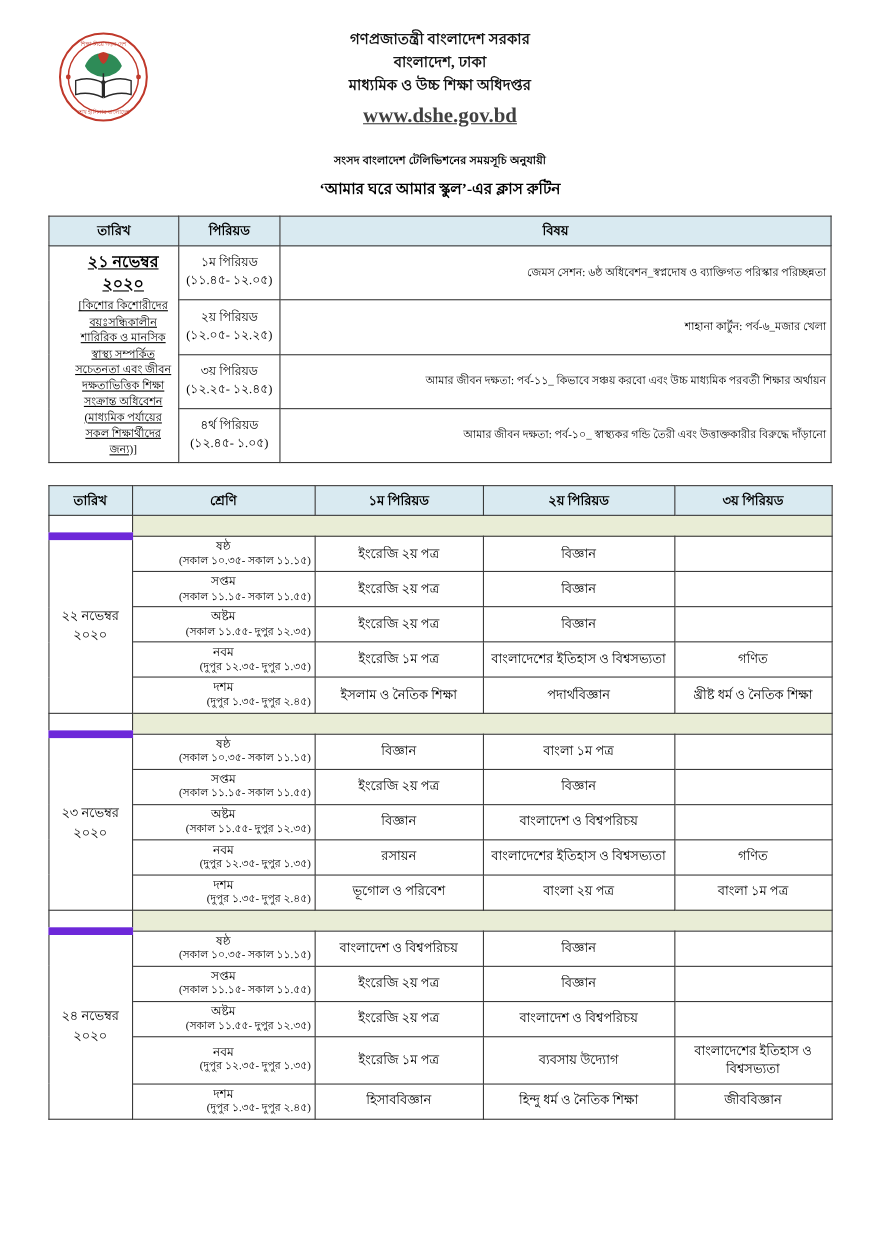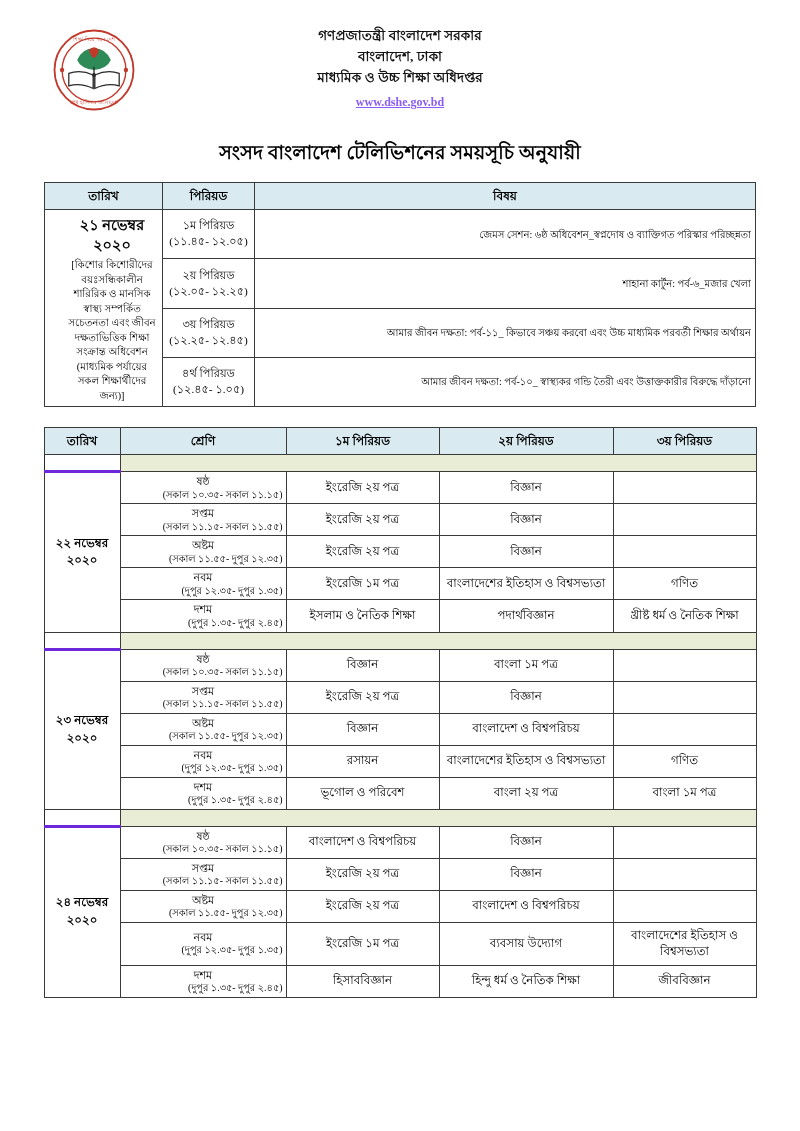--- a/index.html
+++ b/index.html
@@ -43,37 +43,37 @@
     text-align: center;
     line-height: 1.55;
   }
   .header-lines .hl {
     font-size: 13.5px;
     font-weight: 600;
     letter-spacing: 0.1px;
     color: #141414;
   }
   .header-lines .site {
-    font-size: 12px;
-    color: #8b5cf6;
+    font-size: 19px;
+    color: #404040;
     text-decoration: underline;
     font-family: "Liberation Serif", serif;
     font-weight: 600;
     display: inline-block;
     margin-top: 2px;
   }
 
   
   .titleblock {
     text-align: center;
     margin-top: 26px;
     margin-bottom: 12px;
   }
   .titleblock .t1 {
-    font-size: 19px;
+    font-size: 10px;
     font-weight: bold;
     letter-spacing: 0.2px;
   }
   .titleblock .t2 {
     font-size: 14px;
     font-weight: bold;
     margin-top: 5px;
   }
 
   
@@ -102,20 +102,21 @@
   }
 
   
   #table-one { margin-top: 2px; }
   #table-one td.date-cell {
     width: 118px;
     vertical-align: top;
     padding-top: 6px;
     padding-left: 20px;
     padding-right: 3px;
+    text-decoration: underline;
   }
   #table-one td.date-cell .big-date {
     font-size: 14.5px;
     font-weight: bold;
     display: block;
     margin-bottom: 3px;
   }
   #table-one td.date-cell .note {
     font-size: 10.2px;
     line-height: 1.42;
@@ -168,23 +169,22 @@
     height: 15px;
     padding: 0;
     border-left: 1px solid #3a3a3a;
     border-right: 1px solid #3a3a3a;
   }
   #table-two tr.spacer-row td.blank-date {
     background: #ffffff;
     border-left: 1.2px solid #2a2a2a;
   }
   #table-two td.date-col-block {
-    border-top: 3px solid #6d28d9;
+    border-top: 7px solid #6d28d9;
     border-bottom: 1px solid #3a3a3a;
-    font-weight: bold;
   }
 </style>
 </head>
 <body>
 
 <div class="page">
 
   <div class="header">
 
     <div class="logo">
@@ -207,20 +207,21 @@
     <div class="header-lines">
       <div class="hl">গণপ্রজাতন্ত্রী বাংলাদেশ সরকার</div>
       <div class="hl">বাংলাদেশ, ঢাকা</div>
       <div class="hl">মাধ্যমিক ও উচ্চ শিক্ষা অধিদপ্তর</div>
       <a class="site" href="#">www.dshe.gov.bd</a>
     </div>
   </div>
 
   <div class="titleblock">
     <div class="t1">সংসদ বাংলাদেশ টেলিভিশনের সময়সূচি অনুযায়ী</div>
+    <div class="t2">‘আমার ঘরে আমার স্কুল’-এর ক্লাস রুটিন</div>
   </div>
 
   <table class="tbl" id="table-one">
     <colgroup>
       <col style="width:118px">
       <col style="width:92px">
       <col>
     </colgroup>
     <thead>
       <tr>

